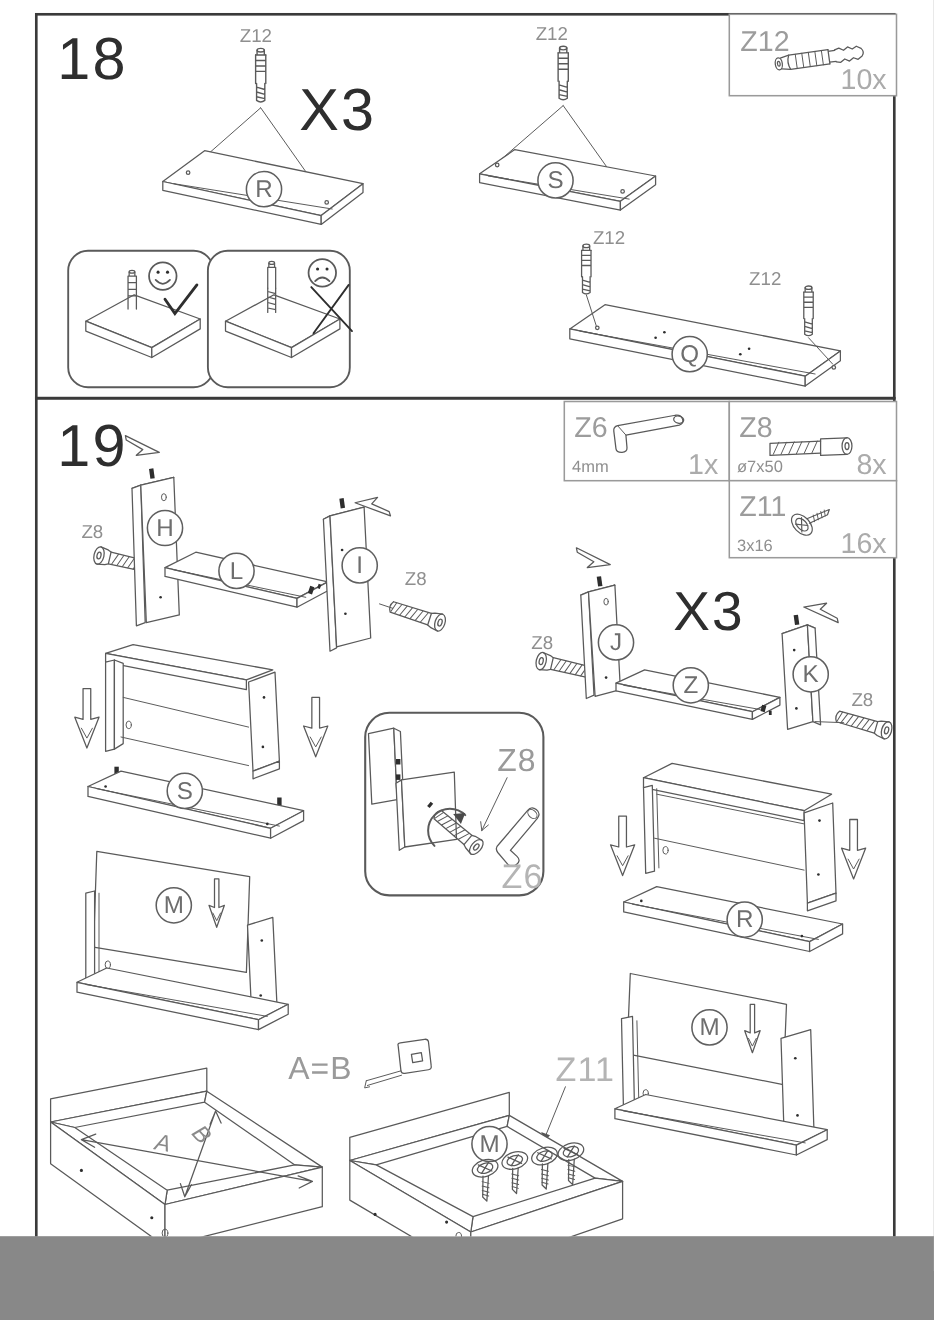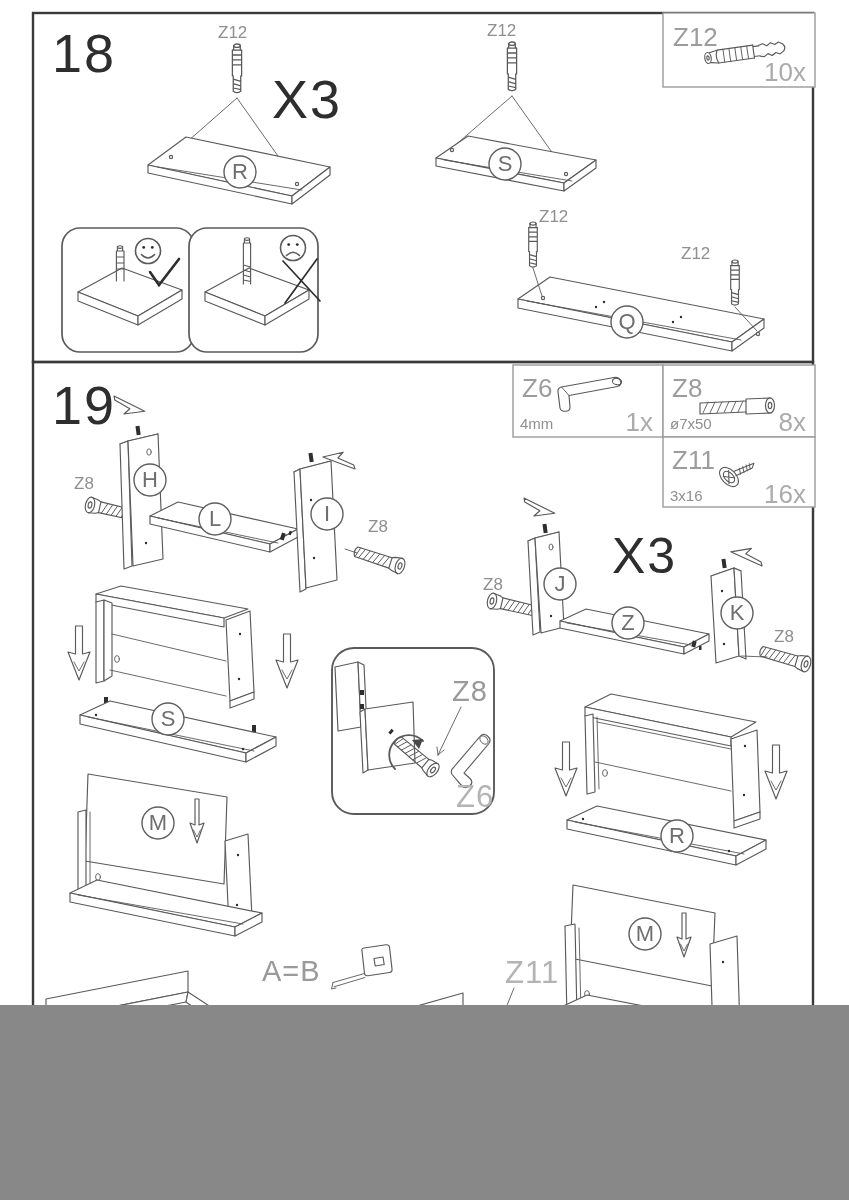--- a/index.html
+++ b/index.html
@@ -1,16 +1,16 @@
 <!DOCTYPE html>
 <html style="--line: #5a5a5a; --label: #8f8f8f; --dark: #2e2e2e; --red: #e2231a;"><head>
 <meta charset="utf-8">
 <style>
   html,body{margin:0;padding:0;background:#888;}
-  .page{position:relative;width:849px;height:1005px;background:#fff;overflow:hidden;
+  .page{position:relative;width:849px;height:1124px;background:#fff;overflow:hidden;
         font-family:"Liberation Sans",sans-serif;}
   svg{position:absolute;inset:0;}
   
   .ln{stroke:var(--line,#5a5a5a);stroke-width:1.15;fill:none;stroke-linecap:round;stroke-linejoin:round;}
   .thin{stroke-width:.9;}
   .fc{stroke:var(--line,#5a5a5a);stroke-width:1.15;fill:#fff;stroke-linejoin:round;stroke-linecap:round;}
   .dk{fill:var(--dark,#2e2e2e);stroke:none;}
   .frame{stroke:#3a3a3a;stroke-width:2.4;fill:none;}
   .pbox{stroke:#9a9a9a;stroke-width:1.4;fill:#fff;}
   .bx{stroke-width:1.7;}

